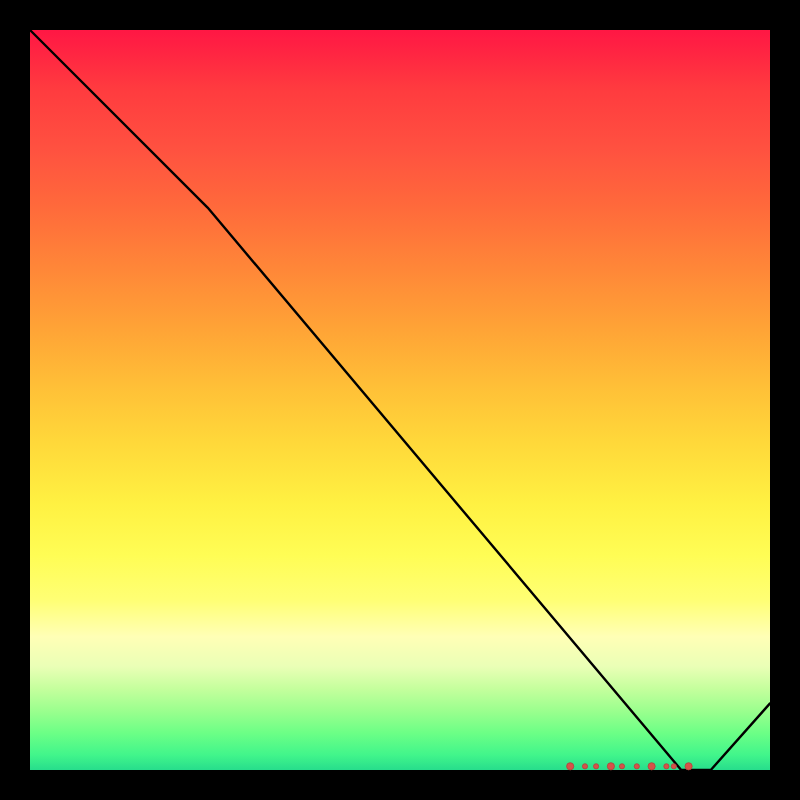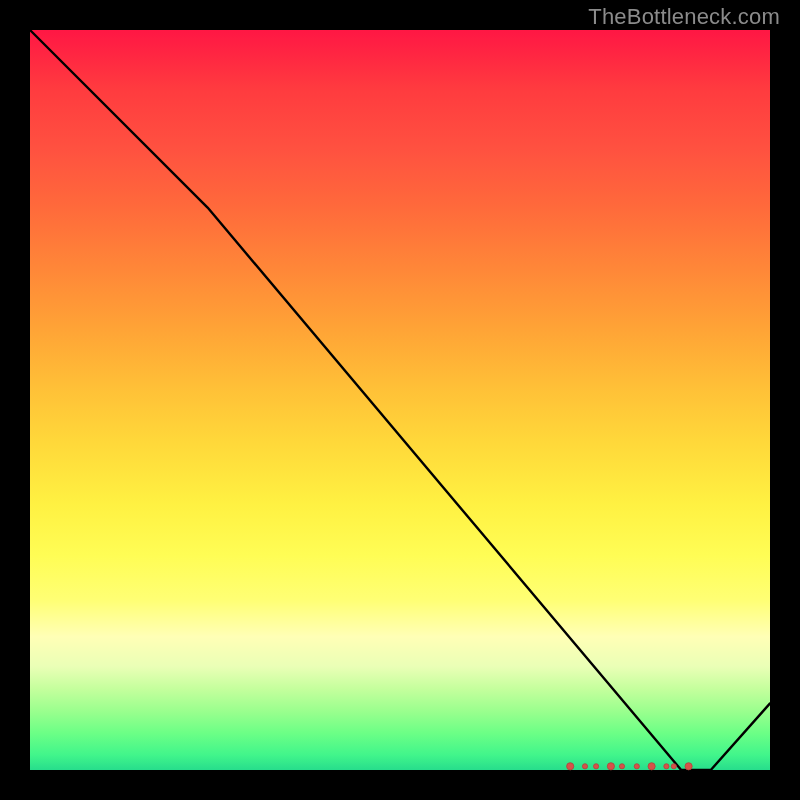--- a/index.html
+++ b/index.html
@@ -60,21 +60,20 @@
   .dot {
     fill: #d65249;
     stroke: #b0443c;
     stroke-width: 0.8;
   }
 </style>
 </head>
 <body>
 <div class="wrap">
 
-  <div class="attribution">TheBottleneck.com</div>
 
   <div class="plot"></div>
 
   <svg class="overlay" viewBox="0 0 740 740">
     <path id="curve" class="curve" d="M0.00 0.00 L177.60 177.60 L651.20 740.00 L680.80 740.00 L740.00 673.40"></path>
     <g id="dots">
         <circle cx="540.20" cy="736.30" r="3.6" class="dot"></circle>
         <circle cx="555.00" cy="736.30" r="2.6" class="dot"></circle>
         <circle cx="566.10" cy="736.30" r="2.6" class="dot"></circle>
         <circle cx="580.90" cy="736.30" r="3.6" class="dot"></circle>

